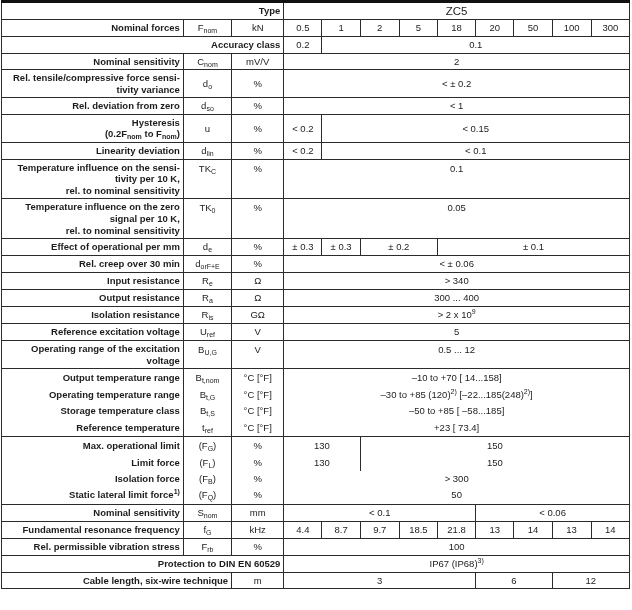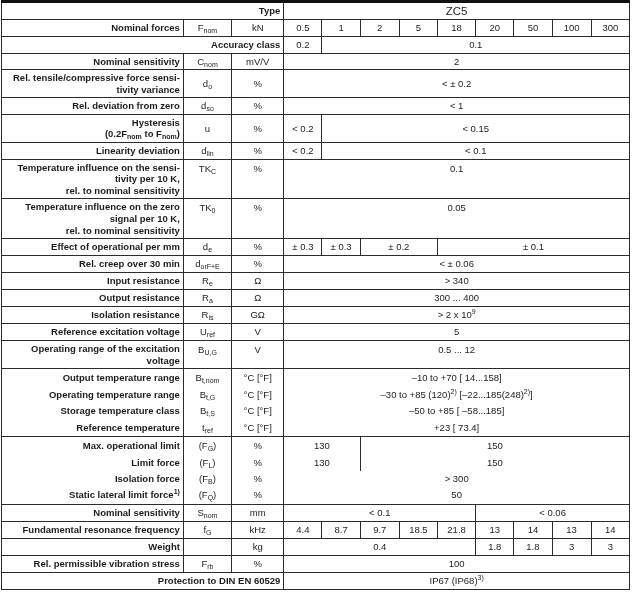--- a/index.html
+++ b/index.html
@@ -240,39 +240,36 @@
   <td class="val">8.7</td>
   <td class="val">9.7</td>
   <td class="val">18.5</td>
   <td class="val">21.8</td>
   <td class="val">13</td>
   <td class="val">14</td>
   <td class="val">13</td>
   <td class="val">14</td>
 </tr>
 
-<tr style="height:17px">
-  <td class="lbl">Weight</td>
-  <td class="sym"></td>
-  <td class="unit">kg</td>
-  <td class="val" colspan="5">0.4</td>
-  <td class="val">1.8</td>
-  <td class="val">1.8</td>
-  <td class="val">3</td>
-  <td class="val">3</td>
-</tr>
 
 <tr style="height:17px">
   <td class="lbl">Rel. permissible vibration stress</td>
   <td class="sym">F<sub>rb</sub></td>
   <td class="unit">%</td>
   <td class="val" colspan="9">100</td>
 </tr>
 
 <tr style="height:17px">
   <td class="lbl" colspan="3">Protection to DIN EN 60529</td>
   <td class="val" colspan="9">IP67 (IP68)<sup>3)</sup></td>
 </tr>
 
+<tr style="height:16px">
+  <td class="lbl" colspan="2">Cable length, six-wire technique</td>
+  <td class="unit">m</td>
+  <td class="val" colspan="5">3</td>
+  <td class="val" colspan="2">6</td>
+  <td class="val" colspan="2">12</td>
+</tr>
 
 </tbody>
 </table>
 </div>
 
 </body></html>

